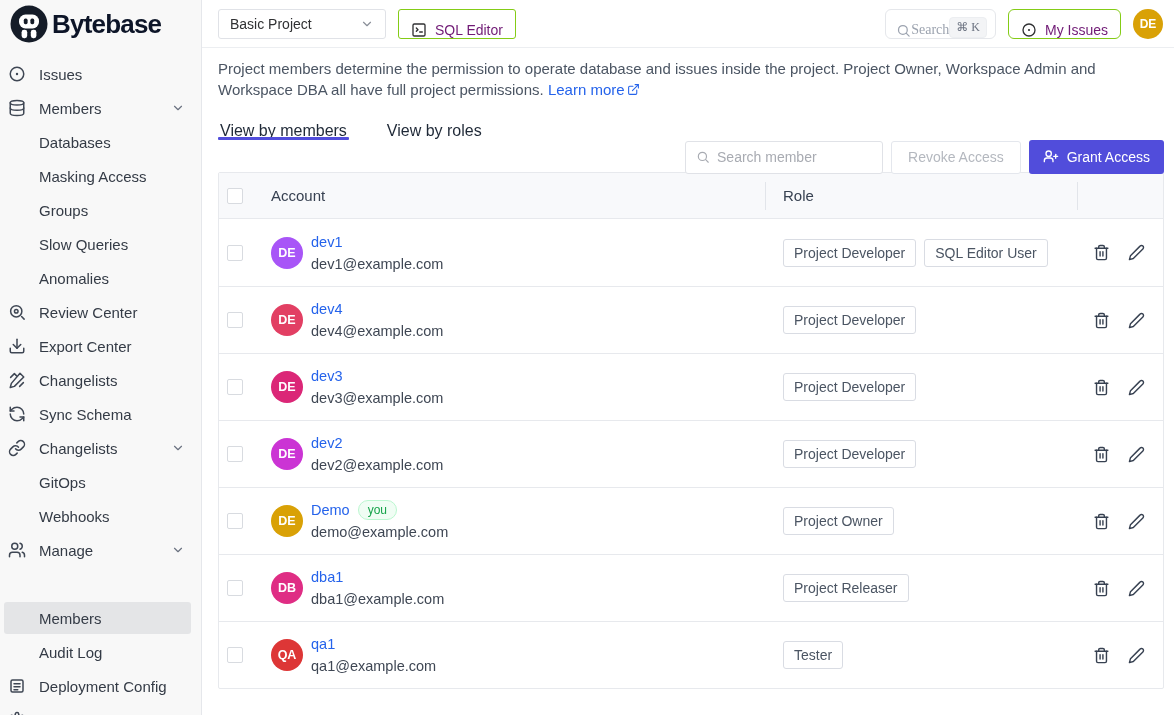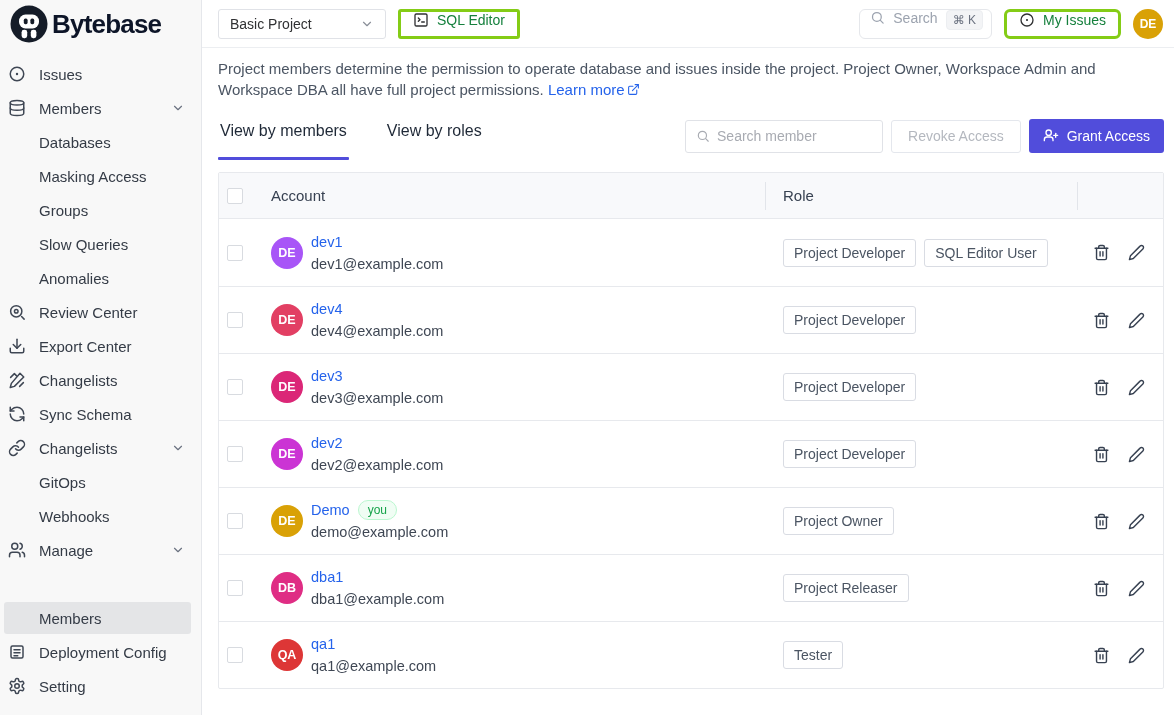--- a/index.html
+++ b/index.html
@@ -26,43 +26,43 @@
   .nav-icon svg, .nav-chevron svg { width:100%; height:100%; }
 
   
   .main { flex:1; display:flex; flex-direction:column; background:#fff; }
   .topbar { height:48px; border-bottom:1px solid #eceef1; display:flex; align-items:center;
             padding:0 12px 0 16px; gap:12px; flex:none; }
   .select { width:168px; height:30px; border:1px solid #e0e2e7; border-radius:3px; background:#fff;
             display:flex; align-items:center; justify-content:space-between; padding:0 11px;
             font-size:14px; color:#303133; cursor:pointer; }
   .select .sel-chev { width:14px; height:14px; color:#8a8f99; }
-  .btn-plain { height:30px; border:3px solid #84cc16; border-radius:3px; background:#fff;
-               display:inline-flex; align-items:flex-start; gap:8px; padding:0 12px;
-               font-size:14px; color:#15803d; cursor:pointer; }
+  .btn-plain { height:30px; border:1px solid #84cc16; border-radius:3px; background:#fff;
+               display:inline-flex; align-items:flex-end; gap:8px; padding:0 12px;
+               font-size:14px; color:#701a75; cursor:pointer; }
   .btn-plain .bicon { width:16px; height:16px; color:#303133; }
   .tb-spacer { flex:1; }
   .search-pill { height:30px; border:1px solid #e5e7eb; border-radius:6px; background:#fff;
-                 display:flex; align-items:flex-start; gap:8px; padding:0 8px 0 10px;
-                 font-size:14px; color:#9ca3af; cursor:pointer; }
+                 display:flex; align-items:flex-end; padding:0 8px 0 10px;
+                 font-size:14px; color:#9ca3af; cursor:pointer;font-family:Liberation Serif, serif; }
   .search-pill .picon { width:15px; height:15px; color:#9ca3af; }
   .kbd { background:#f3f4f6; border:1px solid #eceef1; border-radius:4px; padding:2px 6px;
          font-size:12px; color:#6b7280; }
   .my-issues { border-radius:6px; }
   .avatar-sm { width:30px; height:30px; border-radius:50%; background:#d9a106; color:#fff;
                font-size:12px; font-weight:700; display:flex; align-items:center; justify-content:center;
                cursor:pointer; flex:none; }
 
   
   .content { padding:10px 11px 0 16px; }
   .desc { font-size:15px; line-height:21px; color:#4b5563; max-width:940px; }
   .learn-more { color:#2563eb; text-decoration:none; cursor:pointer; white-space:nowrap; }
   .ext-icon { display:inline-block; width:13px; height:13px; color:#2563eb; vertical-align:-1px; margin-left:2px; }
 
-  .toolbar { margin-top:12px; height:48px; display:flex; align-items:center; }
+  .toolbar { margin-top:12px; height:48px; display:flex; align-items:center;flex-direction:column; }
   .tabs { display:flex; gap:36px; align-self:stretch; }
   .tab { font-size:16px; color:#1f2937; padding:10px 2px 0; position:relative; cursor:pointer; display:flex; align-items:flex-start; }
   .tab.active::after { content:""; position:absolute; left:0; right:0; bottom:0; height:3px;
                        background:#514ddb; border-radius:1px; }
   .controls { margin-left:auto; display:flex; align-items:center; gap:8px; }
   .member-search { width:198px; height:33px; border:1px solid #e0e2e7; border-radius:3px; background:#fff;
                    display:flex; align-items:center; gap:7px; padding:0 10px; }
   .member-search .picon { width:14px; height:14px; color:#a8abb2; flex:none; }
   .member-search input { border:none; outline:none; width:100%; font-size:14px; color:#303133;
                          font-family:"Liberation Sans", sans-serif; background:transparent; }
@@ -326,20 +326,25 @@
             <svg>
               <use href="#chevron-down-icon"></use>
             </svg>
           </span>
   </div>
         <div class="nav-item sub active">
 
     <span class="nav-label">Members</span>
 
   </div>
+        <div class="nav-item sub">
+
+    <span class="nav-label">Audit Log</span>
+
+  </div>
         <div class="nav-item">
     <span class="nav-icon">
             <svg>
               <use href="#file-text-icon"></use>
             </svg>
           </span>
     <span class="nav-label">Deployment Config</span>
 
   </div>
         <div class="nav-item">

